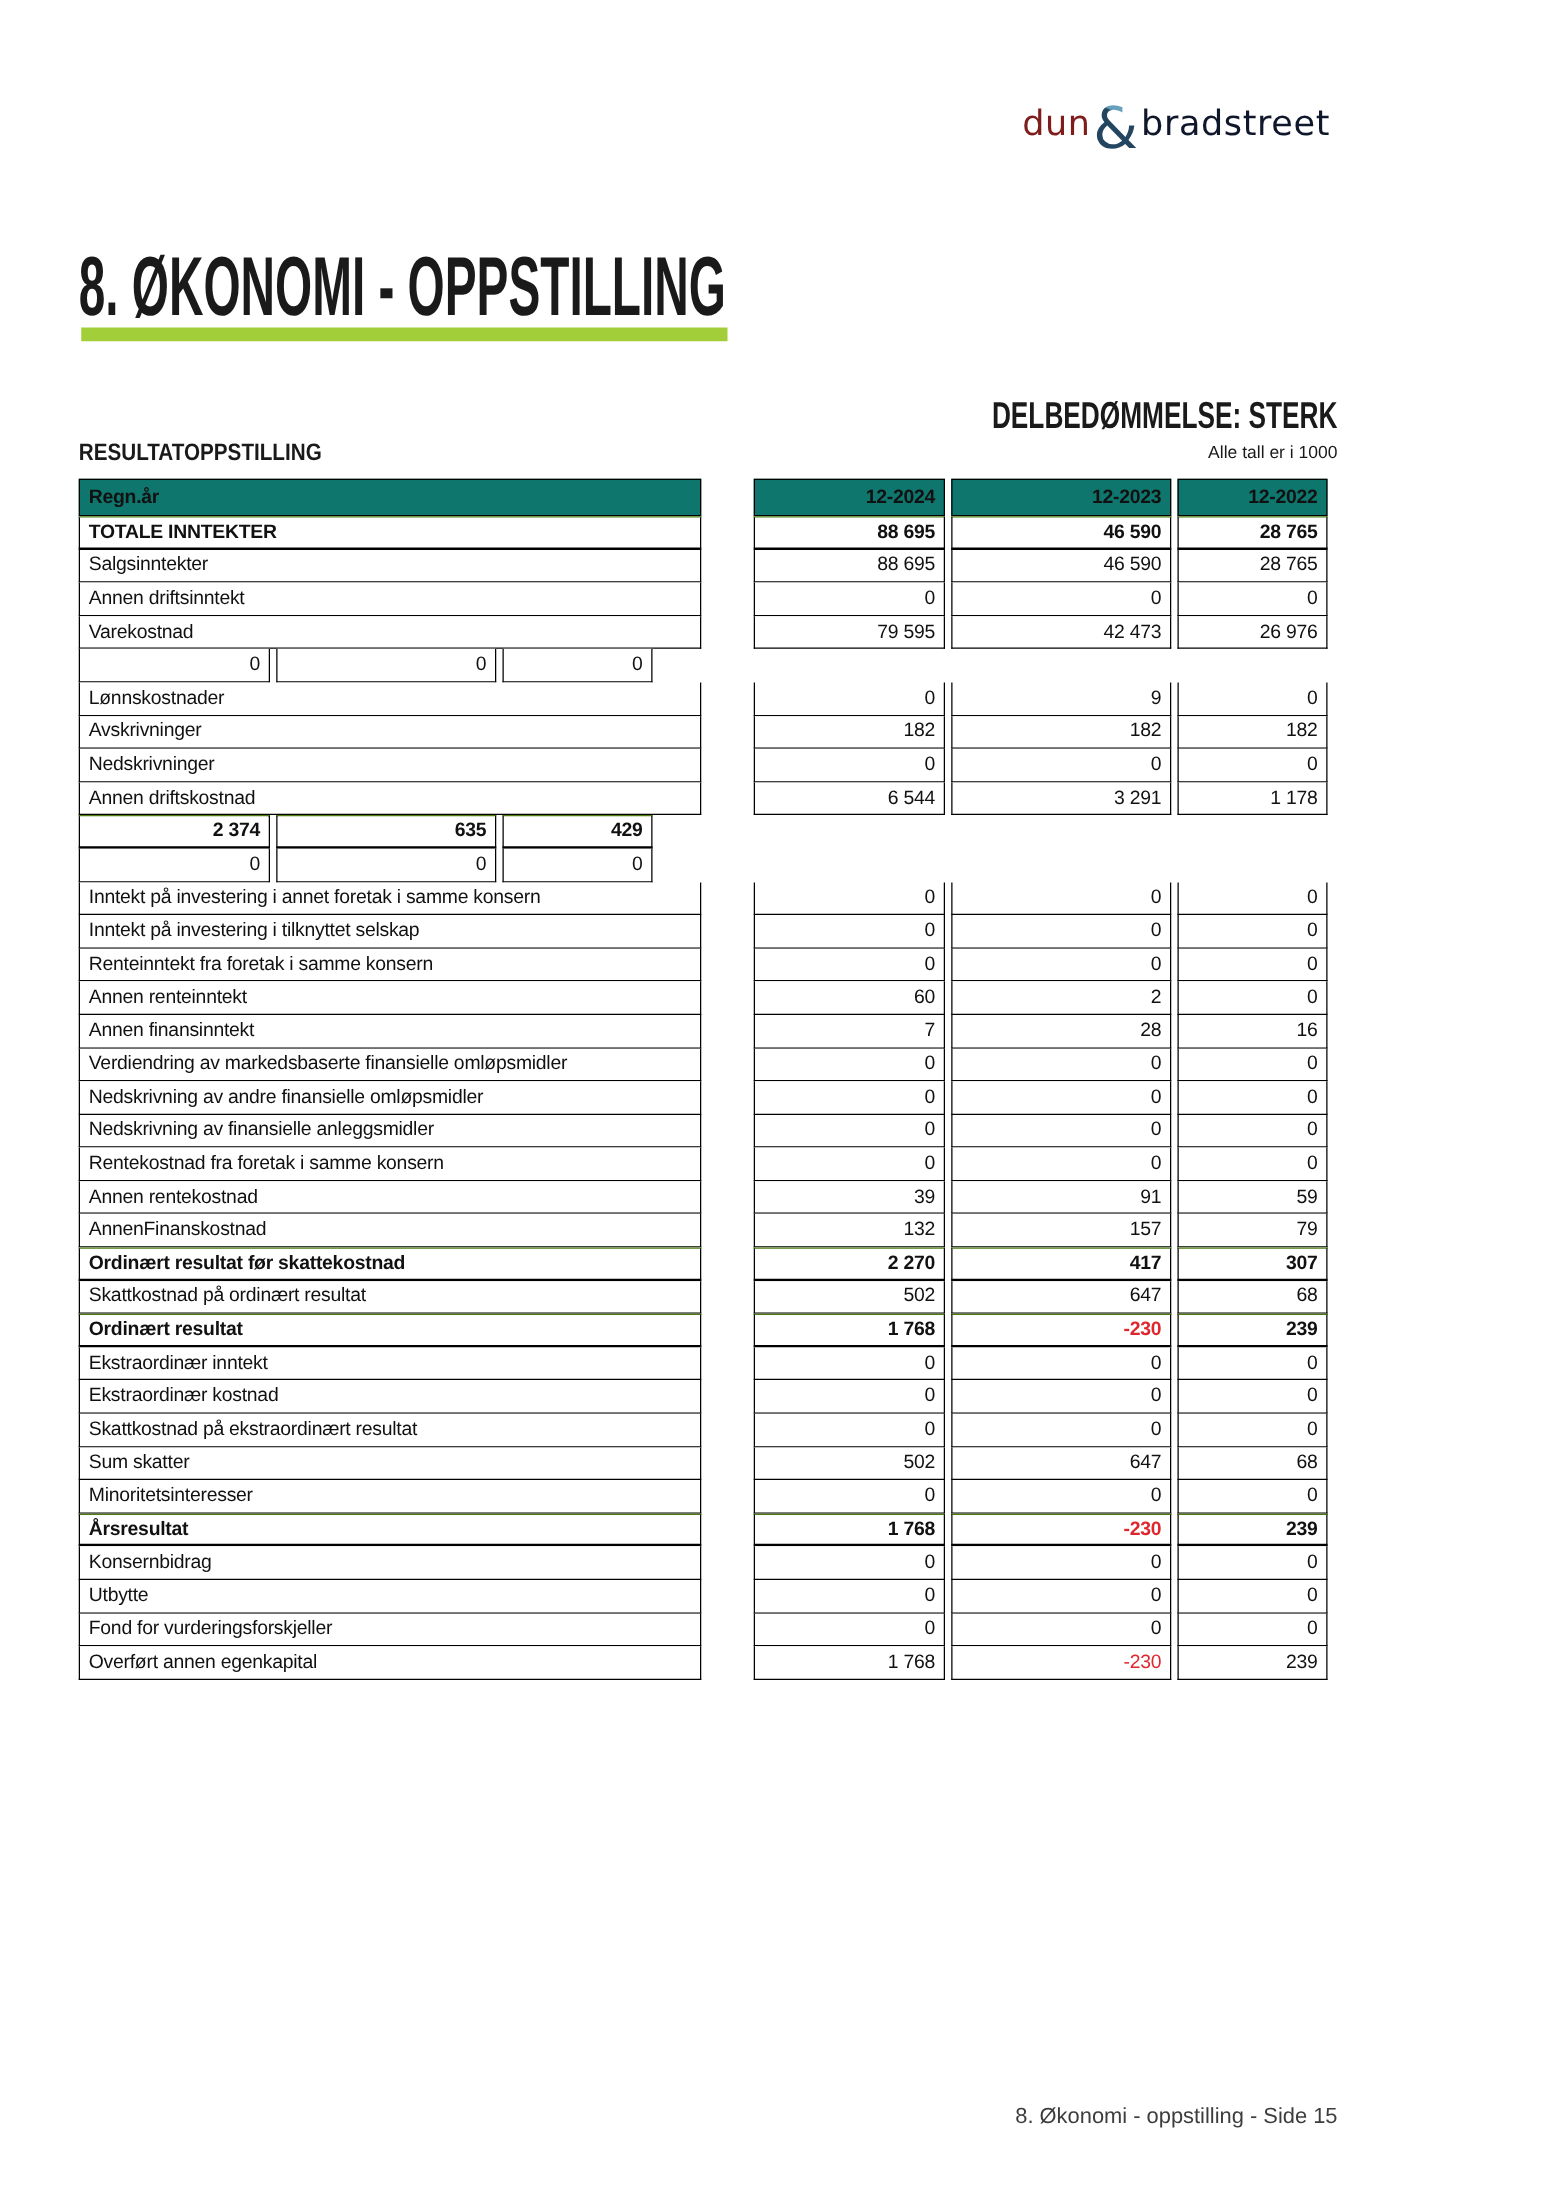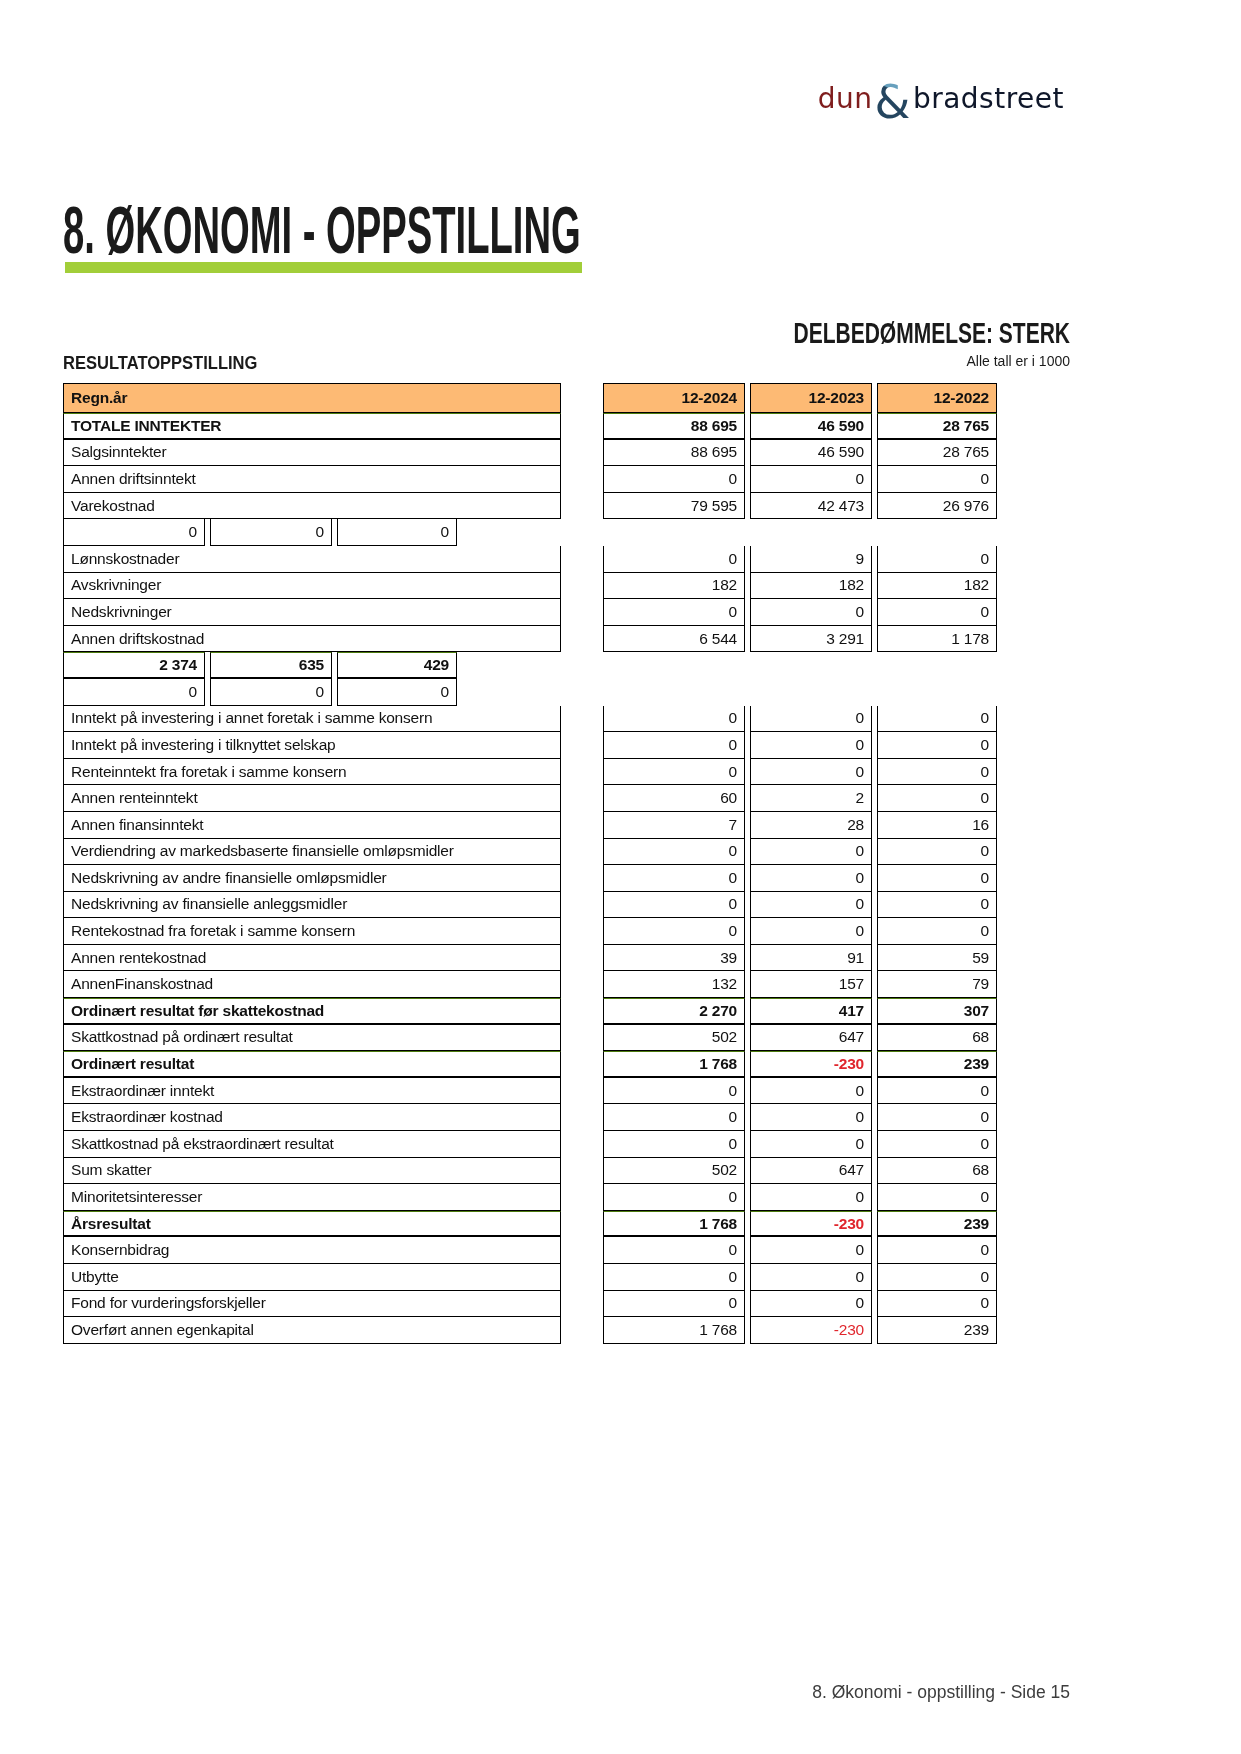--- a/index.html
+++ b/index.html
@@ -68,27 +68,27 @@
     box-sizing:border-box;
     border-left:1px solid #000;
     border-right:1px solid #000;
     border-bottom:1px solid #000;
     display:flex; align-items:center;
     height:26.6px;
     background:#ffffff;
     overflow:hidden; white-space:nowrap;
   }
   .c0 { width:498px; margin-right:42px; padding-left:7px; justify-content:flex-start; }
-  .c1 { width:142px; margin-right:5px; justify-content:flex-end; padding-right:7px; }
-  .c2 { width:122px; margin-right:5px; justify-content:flex-end; padding-right:7px; }
+  .c1 { width:153px; margin-right:5px; justify-content:flex-end; padding-right:7px; }
+  .c2 { width:176px; margin-right:5px; justify-content:flex-end; padding-right:7px; }
   .c3 { width:120px; margin-right:0;   justify-content:flex-end; padding-right:7px; }
   .theader .cell {
     height:30px;
     border-top:1px solid #000;
-    background:#fdba74;
+    background:#0f766e;
     font-weight:bold;
   }
   .trow.bold { font-weight:bold; }
   .trow.bold .cell { border-top:1px solid #4d7c0f; border-bottom:2px solid #000; }
   .cell.neg span { color:#e0262d; }
 
   
   .page-footer {
     position:absolute; top:1682px; right:171px;
     font-size:17.5px; color:#3d3d3d; line-height:1.2;

